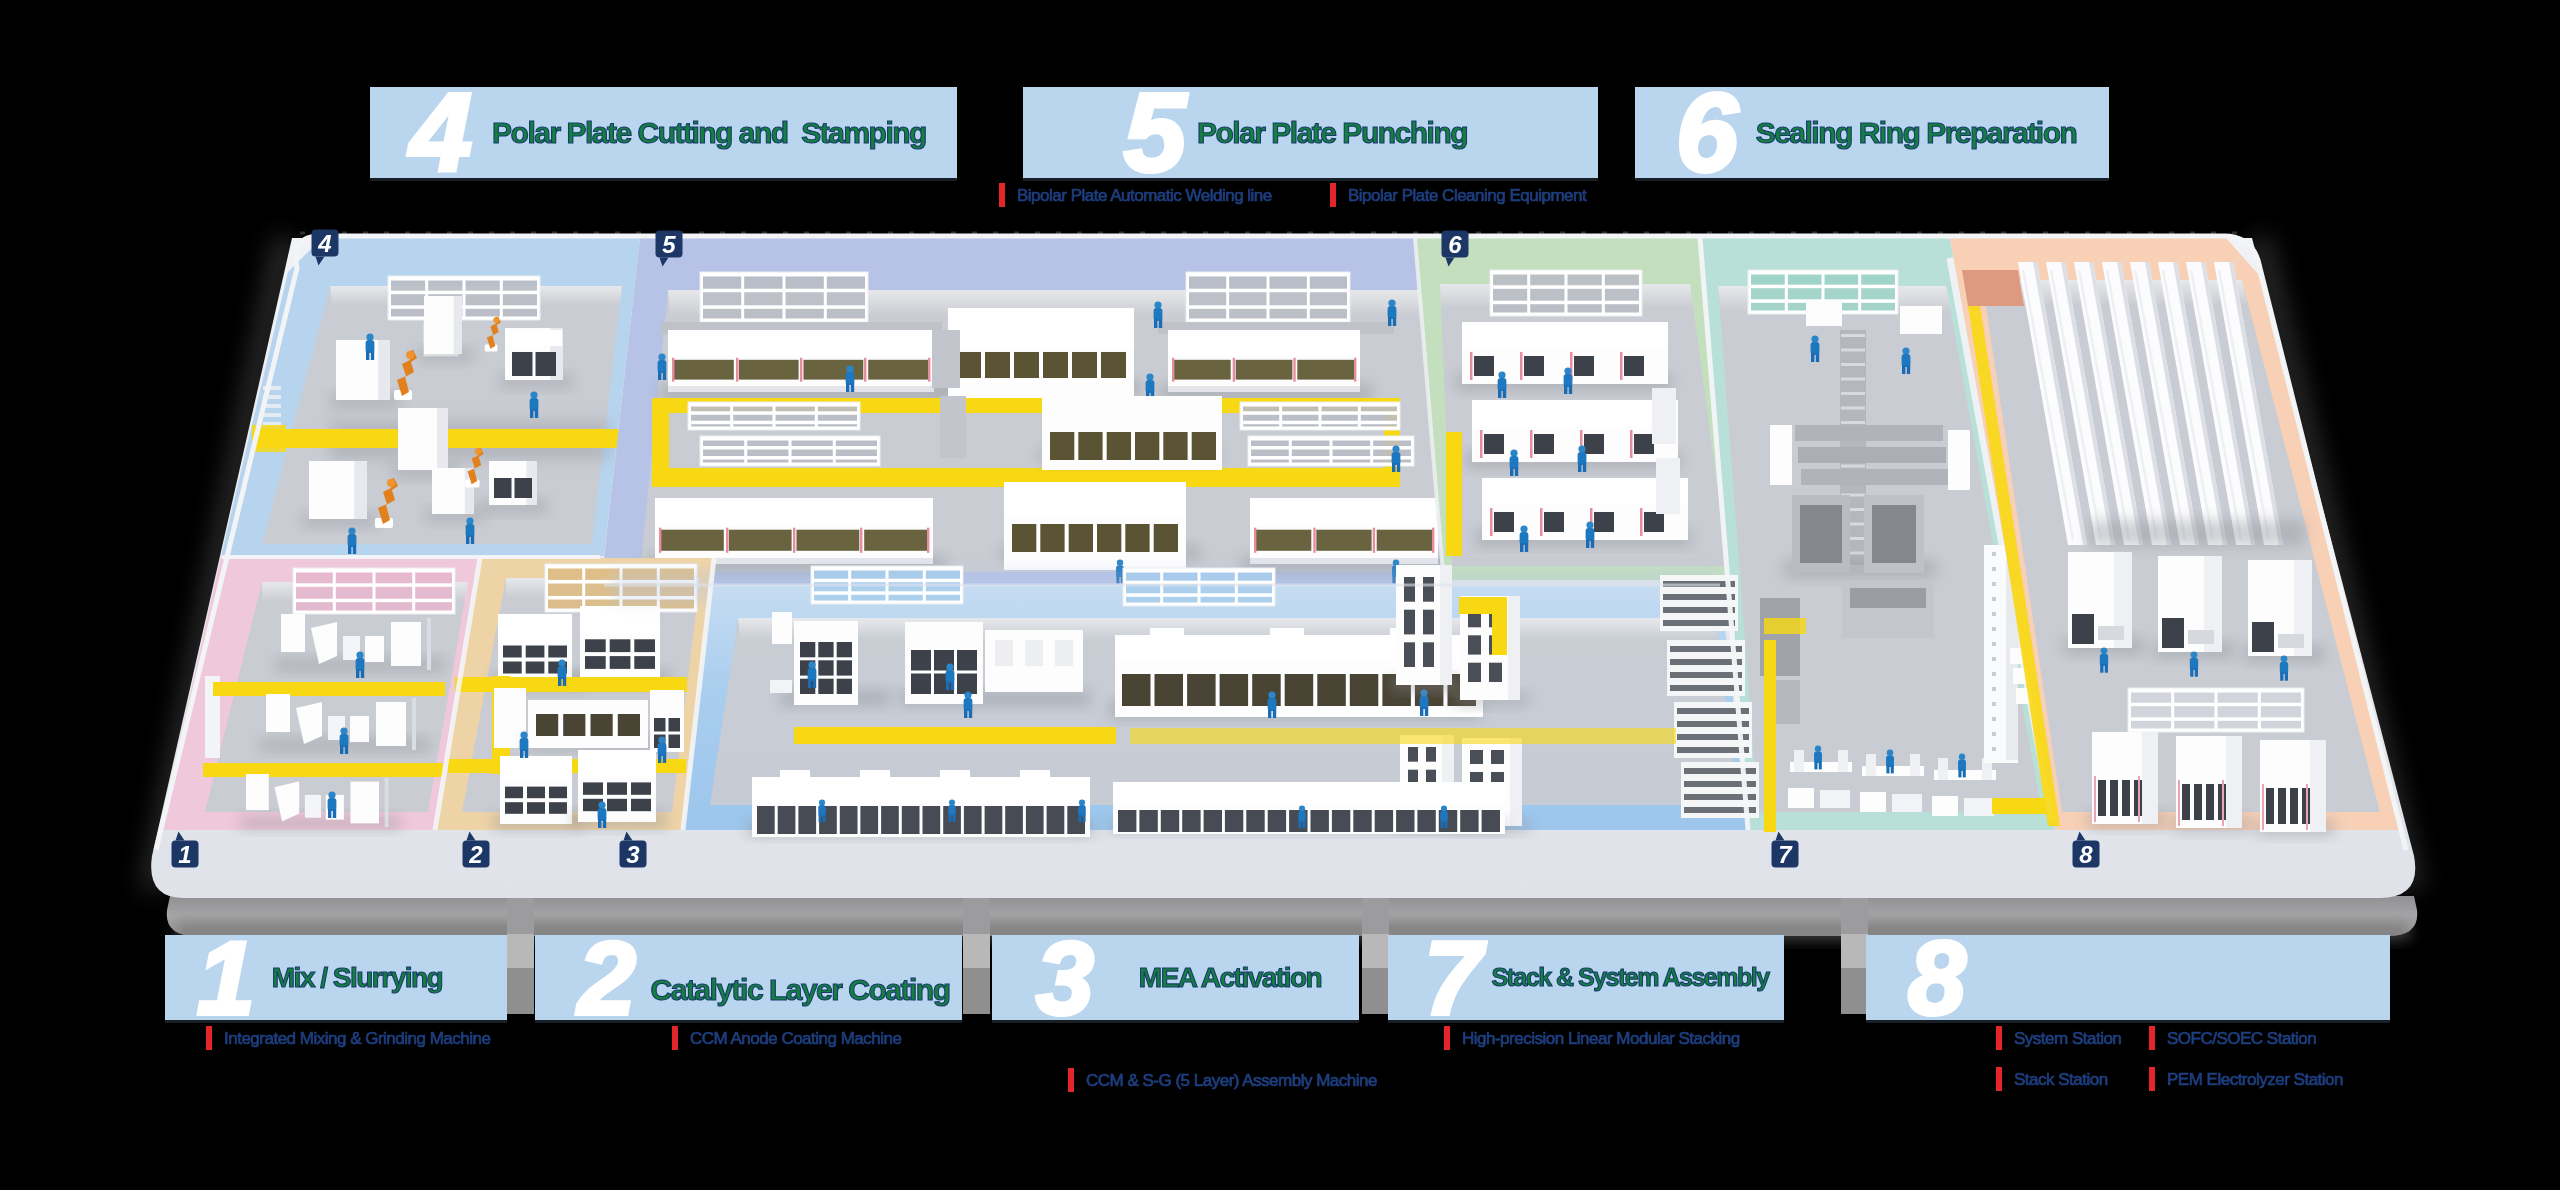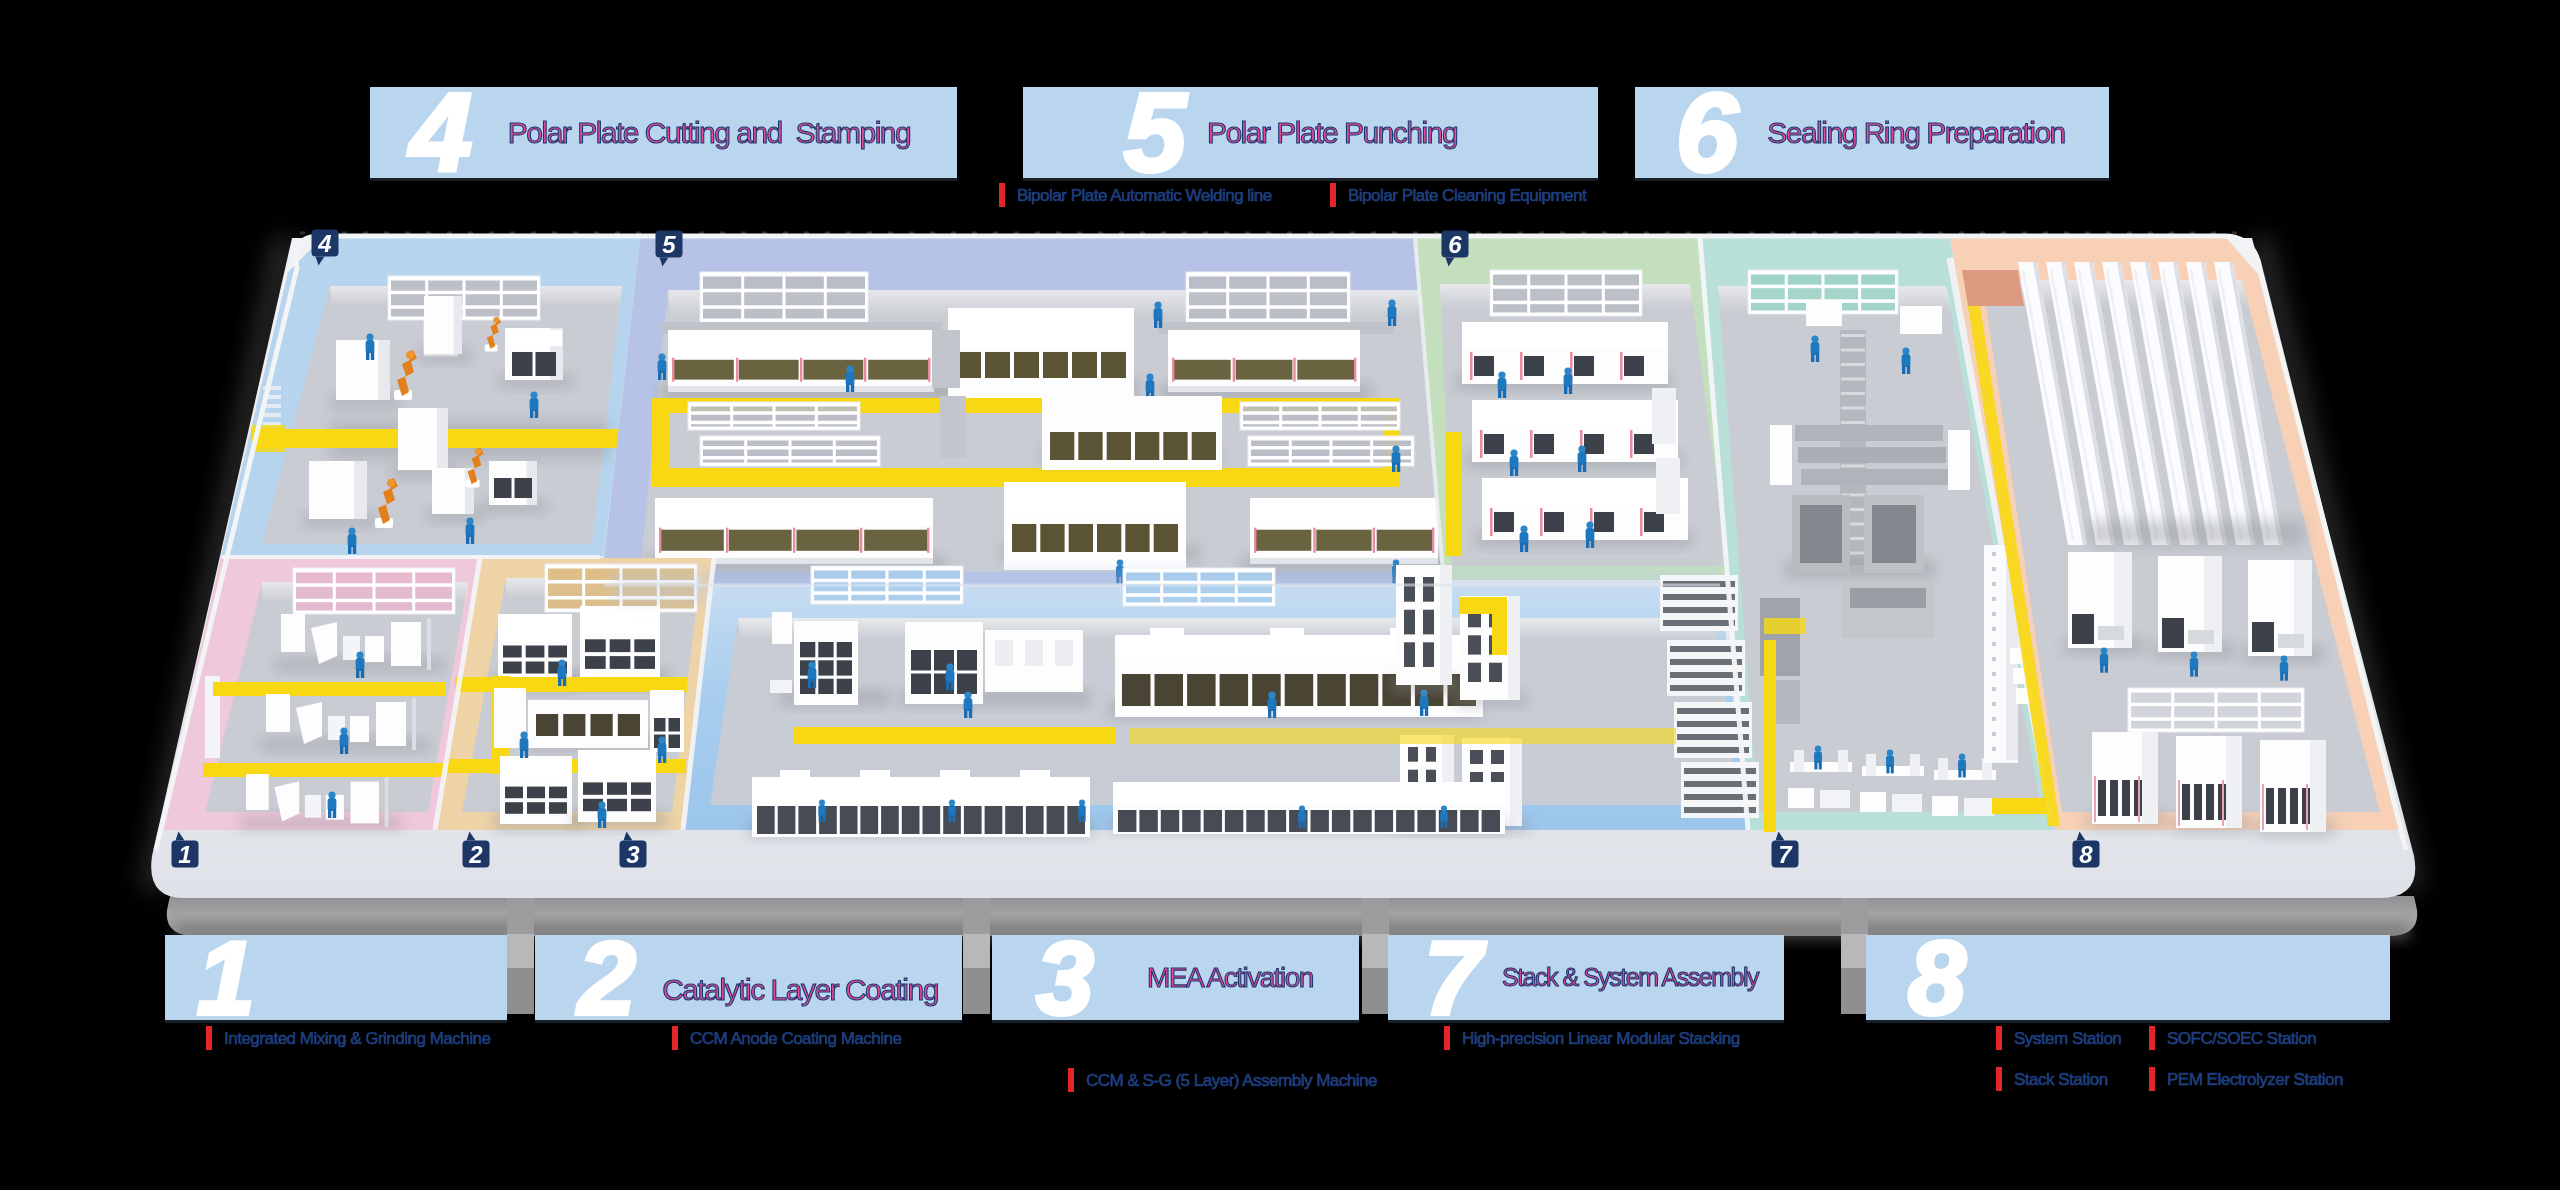--- a/index.html
+++ b/index.html
@@ -1,19 +1,19 @@
 <!DOCTYPE html>
 <html><head><meta charset="utf-8">
 <style>
 html,body{margin:0;padding:0;background:#000;}
 #stage{position:relative;width:2560px;height:1190px;overflow:hidden;background:#000;font-family:"Liberation Sans",sans-serif;}
 #stage svg{position:absolute;left:0;top:0;}
 .bn{position:absolute;background:#b9d6ee;box-shadow:0 3px 0 rgba(70,90,110,0.35);}
 .num{position:absolute;color:#fff;font-weight:bold;font-style:italic;-webkit-text-stroke:4px #ffffff;text-align:center;line-height:1.0;display:flex;align-items:center;justify-content:center;overflow:visible;}
-.ttl{position:absolute;color:#ec4899;font-weight:normal;-webkit-text-stroke:1.1px #17396f;display:flex;align-items:center;justify-content:center;letter-spacing:-1.5px;}
+.ttl{position:absolute;color:#15803d;font-weight:bold;-webkit-text-stroke:1.1px #17396f;display:flex;align-items:center;justify-content:center;letter-spacing:-1.5px;}
 .sub{position:absolute;color:#1d3e7e;font-weight:normal;-webkit-text-stroke:0.7px #1d3e7e;font-size:17px;letter-spacing:-0.5px;white-space:nowrap;}
 .rb{display:inline-block;width:6px;height:24px;background:#e52629;margin-right:12px;vertical-align:-6px;}
 </style></head>
 <body>
 <div id="stage">
 <svg width="2560" height="1190" viewBox="0 0 2560 1190">
 <defs>
 <filter id="b8" x="-50%" y="-50%" width="200%" height="200%">
           <feGaussianBlur stdDeviation="7"></feGaussianBlur>
         </filter>
@@ -1085,20 +1085,21 @@
 <div class="num" style="left:351px;top:87px;width:180px;height:91px;font-size:112px;">4</div>
 <div class="ttl" style="left:379px;top:87px;width:660px;height:91px;font-size:30px;">Polar Plate Cutting and&nbsp; Stamping</div>
 <div class="bn" style="left:1023px;top:87px;width:575px;height:91px;"></div>
 <div class="num" style="left:1065px;top:87px;width:180px;height:91px;font-size:112px;">5</div>
 <div class="ttl" style="left:1002px;top:87px;width:660px;height:91px;font-size:30px;">Polar Plate Punching</div>
 <div class="bn" style="left:1635px;top:87px;width:474px;height:91px;"></div>
 <div class="num" style="left:1617px;top:87px;width:180px;height:91px;font-size:112px;">6</div>
 <div class="ttl" style="left:1586px;top:87px;width:660px;height:91px;font-size:30px;">Sealing Ring Preparation</div>
 <div class="bn" style="left:165px;top:935px;width:342px;height:85px;"></div>
 <div class="num" style="left:136px;top:935px;width:180px;height:85px;font-size:104px;">1</div>
+<div class="ttl" style="left:27px;top:935px;width:660px;height:85px;font-size:28px;">Mix / Slurrying</div>
 <div class="bn" style="left:535px;top:935px;width:427px;height:85px;"></div>
 <div class="num" style="left:517px;top:935px;width:180px;height:85px;font-size:104px;">2</div>
 <div class="ttl" style="left:470px;top:935px;width:660px;height:109px;font-size:30px;">Catalytic Layer Coating</div>
 <div class="bn" style="left:992px;top:935px;width:367px;height:85px;"></div>
 <div class="num" style="left:975px;top:935px;width:180px;height:85px;font-size:104px;">3</div>
 <div class="ttl" style="left:900px;top:935px;width:660px;height:85px;font-size:28px;">MEA Activation</div>
 <div class="bn" style="left:1388px;top:935px;width:396px;height:85px;"></div>
 <div class="num" style="left:1363px;top:935px;width:180px;height:85px;font-size:104px;">7</div>
 <div class="ttl" style="left:1300px;top:935px;width:660px;height:85px;font-size:25px;">Stack &amp; System Assembly</div>
 <div class="bn" style="left:1866px;top:935px;width:524px;height:85px;"></div>

